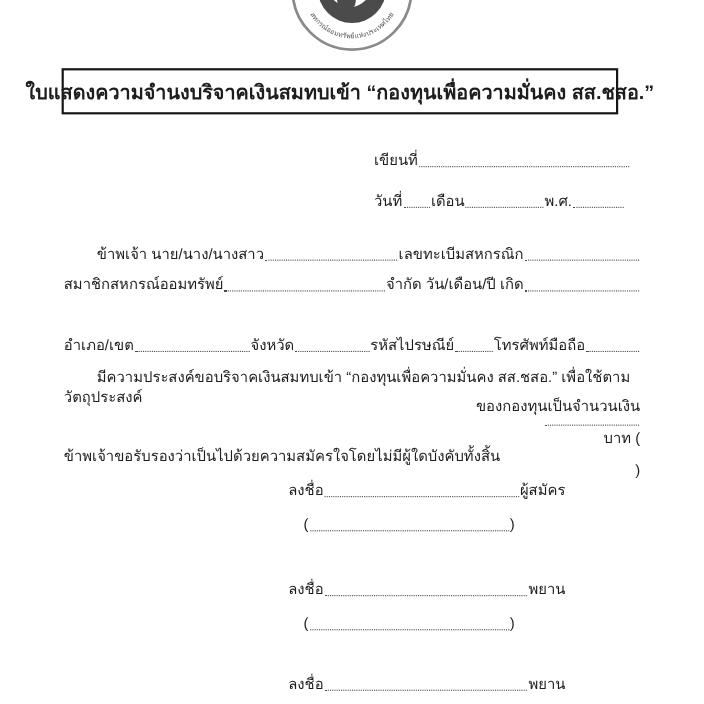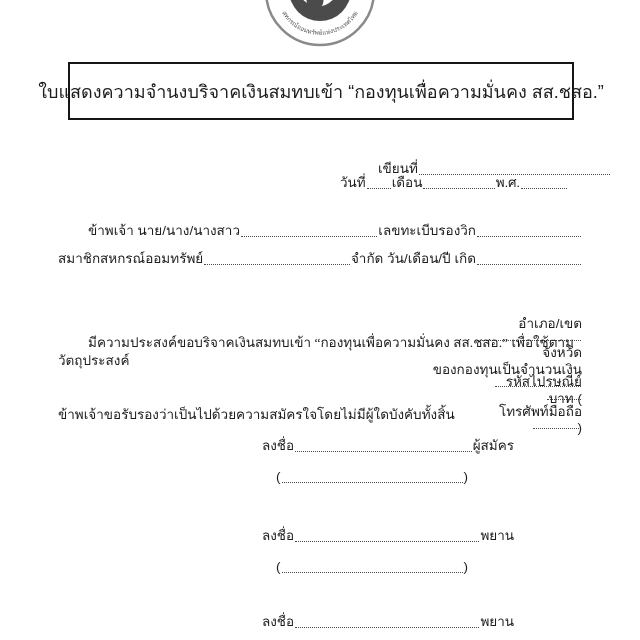--- a/index.html
+++ b/index.html
@@ -7,24 +7,24 @@
   body {
     background:#ffffff;
     font-family:"Liberation Sans","DejaVu Sans",sans-serif;
     color:#1d1d1d;
   }
   .page { position:relative; width:640px; height:640px; background:#ffffff; overflow:hidden; }
 
   .logo { position:absolute; left:258px; top:0; }
 
   .title-box {
-    position:absolute; left:68px; top:62px; width:506px; height:58px;
+    position:absolute; left:56px; top:62px; width:506px; height:42px;
     border:2px solid #161616;
     display:flex; align-items:center; justify-content:center;
-    font-weight:normal; font-size:18px; white-space:nowrap;
+    font-weight:bold; font-size:18px; white-space:nowrap;
   }
 
   .row {
     position:absolute; display:flex; align-items:flex-end;
     font-size:13.5px; line-height:1.35; white-space:nowrap;
   }
   .lbl { flex:0 0 auto; }
   .dots {
     border-bottom:1.6px dotted #4a4a4a;
     margin:0 1px 3px 1px; height:8px; flex:0 0 auto;
@@ -50,61 +50,61 @@
     <path id="logo-arc" d="M 24 13 A 44 44 0 0 0 100 13" fill="none"></path>
     <text font-size="6.3" fill="#555555">
       <textPath href="#logo-arc" startOffset="50%" text-anchor="middle">ชุมนุมสหกรณ์ออมทรัพย์แห่งประเทศไทย จำกัด</textPath>
     </text>
   </svg>
 
   <div class="title-box">
     <span>ใบแสดงความจำนงบริจาคเงินสมทบเข้า “กองทุนเพื่อความมั่นคง สส.ชสอ.”</span>
   </div>
 
-  <div class="row" style="left:340px; top:160px; width:233px;margin-left:38px;">
+  <div class="row" style="left:340px; top:137px; width:233px;">
     <span class="lbl">เขียนที่</span>
     <span class="dots grow"></span>
   </div>
 
-  <div class="row" style="left:340px; top:174px; width:228px;font-family:Liberation Serif, serif;">
+  <div class="row" style="left:340px; top:174px; width:228px;">
     <span class="lbl">วันที่</span>
     <span class="dots" style="width:24px;"></span>
     <span class="lbl">เดือน</span>
     <span class="dots grow"></span>
     <span class="lbl">พ.ศ.</span>
     <span class="dots" style="width:46px;"></span>
   </div>
 
   <div class="row" style="left:58px; top:222px; width:524px; padding-left:30px;text-align:right;">
     <span class="lbl">ข้าพเจ้า นาย/นาง/นางสาว</span>
     <span class="dots grow"></span>
-    <span class="lbl">เลขทะเบีบรองวิก</span>
+    <span class="lbl">เลขทะเบีมสหกรณิก</span>
     <span class="dots" style="width:104px;"></span>
   </div>
 
   <div class="row" style="left:58px; top:250px; width:524px;">
     <span class="lbl">สมาชิกสหกรณ์ออมทรัพย์</span>
     <span class="dots grow"></span>
     <span class="lbl">จำกัด วัน/เดือน/ปี เกิด</span>
     <span class="dots" style="width:104px;"></span>
   </div>
 
 
-  <div class="row" style="left:58px; top:315px; width:524px;flex-direction:column;">
+  <div class="row" style="left:58px; top:305px; width:524px;">
     <span class="lbl">อำเภอ/เขต</span>
     <span class="dots" style="width:104px;"></span>
     <span class="lbl">จังหวัด</span>
     <span class="dots grow"></span>
     <span class="lbl">รหัสไปรษณีย์</span>
     <span class="dots" style="width:34px;"></span>
     <span class="lbl">โทรศัพท์มือถือ</span>
     <span class="dots" style="width:48px;"></span>
   </div>
 
-  <div class="textline indent" style="top:334px;font-family:Liberation Serif, serif;">มีความประสงค์ขอบริจาคเงินสมทบเข้า “กองทุนเพื่อความมั่นคง สส.ชสอ.” เพื่อใช้ตามวัตถุประสงค์</div>
+  <div class="textline indent" style="top:334px;">มีความประสงค์ขอบริจาคเงินสมทบเข้า “กองทุนเพื่อความมั่นคง สส.ชสอ.” เพื่อใช้ตามวัตถุประสงค์</div>
 
   <div class="row" style="left:58px; top:361px; width:524px;flex-direction:column;">
     <span class="lbl">ของกองทุนเป็นจำนวนเงิน</span>
     <span class="dots" style="width:86px;"></span>
     <span class="lbl">บาท (</span>
     <span class="dots grow"></span>
     <span class="lbl">)</span>
   </div>
 
   <div class="textline" style="top:406px;">ข้าพเจ้าขอรับรองว่าเป็นไปด้วยความสมัครใจโดยไม่มีผู้ใดบังคับทั้งสิ้น</div>

